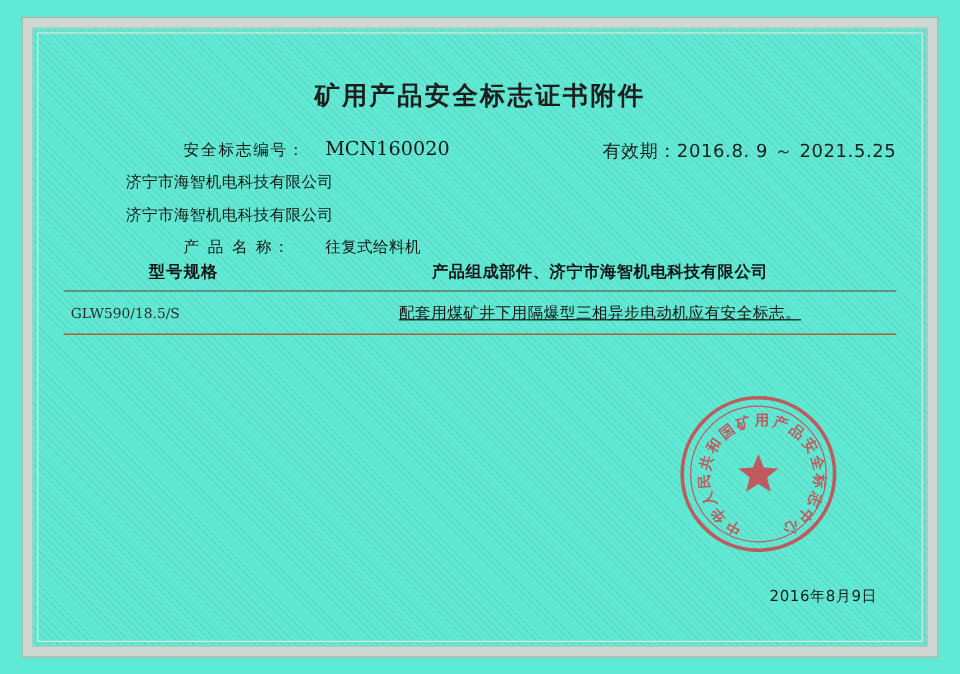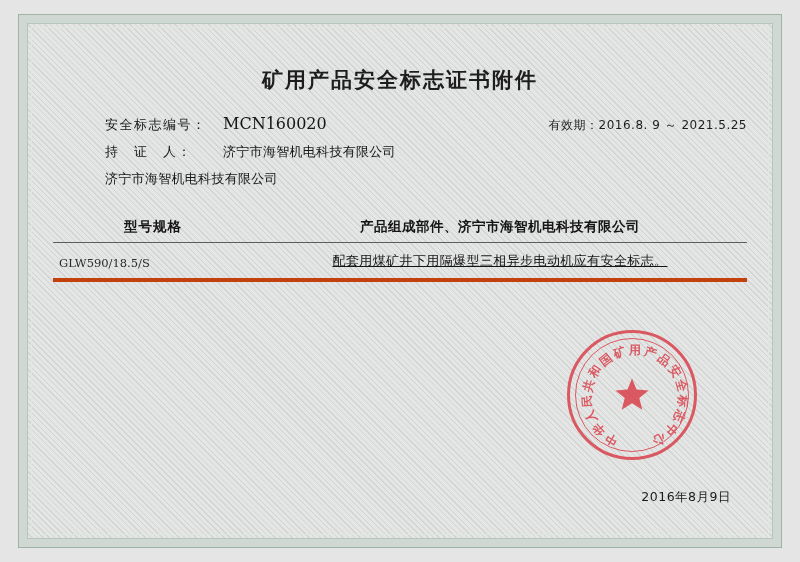--- a/index.html
+++ b/index.html
@@ -11,21 +11,21 @@
     width: 800px;
     height: 562px;
     overflow: hidden;
     font-family: "Liberation Sans", sans-serif;
   }
 
   #certificate {
     position: relative;
     width: 800px;
     height: 562px;
-    background: #e5e5e5;
+    background: #5eead4;
   }
 
   
   .border-outer {
     position: absolute;
     left: 18px;
     top: 14px;
     right: 18px;
     bottom: 14px;
     border: 9px solid #cfd8d2;
@@ -78,21 +78,21 @@
     color: #1d1d1d;
     letter-spacing: 2px;
     margin-top: 26px;
     font-family: "DejaVu Sans", sans-serif;
   }
 
   .validity {
     position: absolute;
     right: 8px;
     top: 77px;
-    font-size: 12px;
+    font-size: 15px;
     color: #1d1d1d;
     letter-spacing: 0.5px;
     font-family: "DejaVu Sans", sans-serif;
   }
 
   .fields {
     position: absolute;
     left: 60px;
     top: 74px;
     font-size: 13px;
@@ -101,20 +101,21 @@
   }
   .field-row {
     display: flex;
     align-items: baseline;
     margin-bottom: 9px;
   }
   .field-label {
     width: 118px;
     letter-spacing: 1.5px;
     white-space: nowrap;
+    margin-left: 48px;
   }
   .field-value {
     letter-spacing: 0.3px;
   }
   .field-value.mono {
     font-family: "DejaVu Serif", serif;
     font-size: 16px;
     letter-spacing: 0;
   }
 
@@ -143,24 +144,24 @@
     flex: 1;
     text-align: center;
     font-size: 13.5px;
     font-weight: bold;
     color: #151515;
     letter-spacing: 0.5px;
     font-family: "DejaVu Sans", sans-serif;
   }
   .table-body {
     display: flex;
-    align-items: flex-end;
+    align-items: center;
     padding-top: 9px;
     padding-bottom: 8px;
-    border-bottom: 4px solid #c2410c;
+    border-bottom: 1px solid #c2410c;
   }
   .cell-model {
     width: 200px;
     text-align: left;
     padding-left: 6px;
     font-size: 11.5px;
     color: #2a2a2a;
     font-family: "DejaVu Serif", serif;
     box-sizing: border-box;
   }
@@ -246,25 +247,28 @@
     <div class="validity">
       <span>有效期：</span><span>2016.8. 9 ～ 2021.5.25</span>
     </div>
 
     <div class="fields">
       <div class="field-row">
         <div class="field-label">安全标志编号：</div>
         <div class="field-value mono">MCN160020</div>
       </div>
       <div class="field-row">
-        <div class="field-label">持　证　人：</div>
         <div class="field-value">济宁市海智机电科技有限公司</div>
       </div>
       <div class="field-row">
         <div class="field-value">济宁市海智机电科技有限公司</div>
+      </div>
+      <div class="field-row">
+        <div class="field-label">产 品 名 称：</div>
+        <div class="field-value">往复式给料机</div>
       </div>
     </div>
 
     <div class="table">
       <div class="table-head">
         <div class="col-model">型号规格</div>
         <div class="col-parts">产品组成部件、济宁市海智机电科技有限公司</div>
       </div>
       <div class="table-body">
         <div class="cell-model">GLW590/18.5/S</div>

